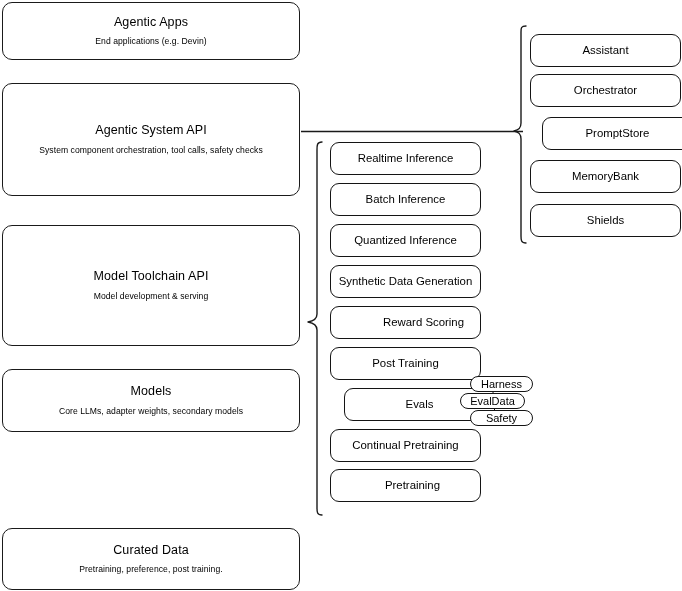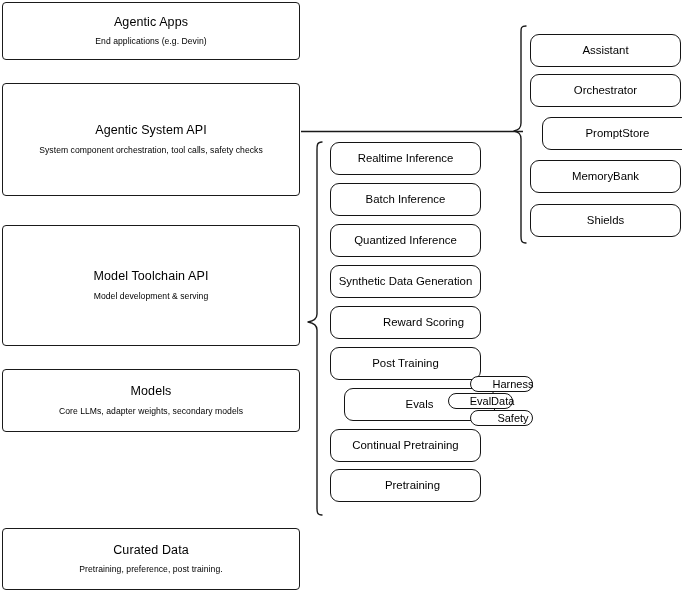--- a/index.html
+++ b/index.html
@@ -31,21 +31,21 @@
     display: flex;
     flex-direction: column;
     align-items: center;
     justify-content: center;
     text-align: center;
     line-height: 1.25;
   }
 
   
   .layer-box {
-    border-radius: 4px;
+    border-radius: 10px;
   }
   .layer-title {
     font-size: 12.5px;
     color: #000;
     letter-spacing: 0.1px;
   }
   .layer-sub {
     font-size: 8.6px;
     color: #000;
     margin-top: 6px;
@@ -76,21 +76,20 @@
     align-items: center;
     justify-content: center;
     height: 16px;
     z-index: 40;
   }
   .tag-label {
     font-size: 11px;
     color: #000;
     white-space: nowrap;
     line-height: 1;
-    padding-left: 23px;
   }
 
   
   .brace, .connector {
     position: absolute;
     pointer-events: none;
   }
 </style>
 </head>
 <body>
@@ -181,20 +180,20 @@
   <div class="box pill-box" style="left:330px; top:429px; width:151px;">
     <div class="pill-label">Continual Pretraining</div>
   </div>
   <div class="box pill-box" style="left:330px; top:469px; width:151px;padding-left:14px;">
     <div class="pill-label">Pretraining</div>
   </div>
 
   <div class="tag" style="left:470px; top:376px; width:63px;">
     <div class="tag-label">Harness</div>
   </div>
-  <div class="tag" style="left:448px; top:393px; width:65px;text-align:right;">
+  <div class="tag" style="left:460px; top:393px; width:65px;text-align:right;">
     <div class="tag-label">EvalData</div>
   </div>
   <div class="tag" style="left:470px; top:410px; width:63px;">
     <div class="tag-label">Safety</div>
   </div>
 
 </div>
 
 </body></html>

